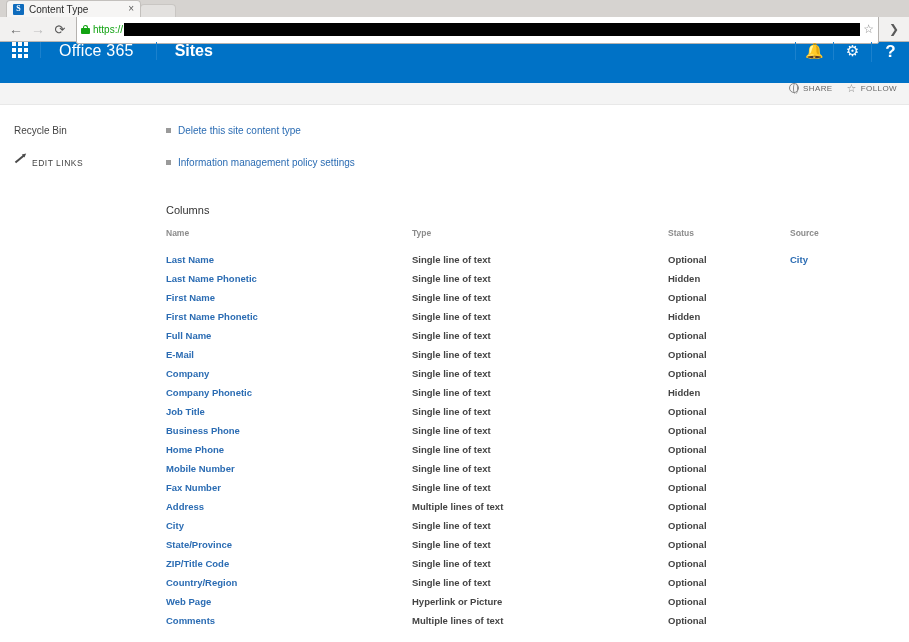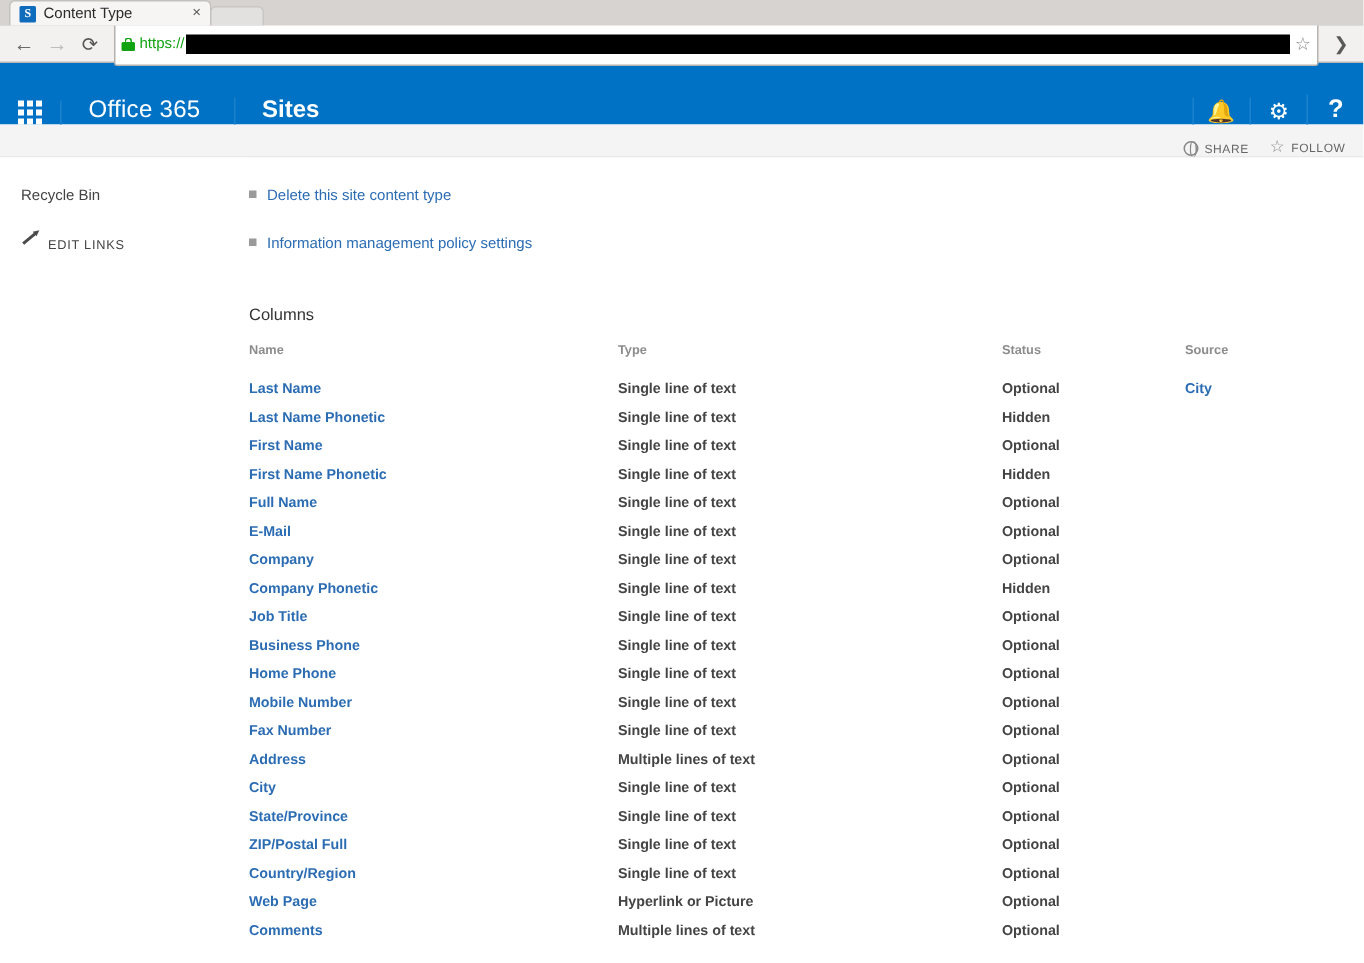--- a/index.html
+++ b/index.html
@@ -127,21 +127,21 @@
     width: 18px; height: 20px;
     display: flex; align-items: center; justify-content: center;
     font-size: 12px; color: #5a5a5a; cursor: pointer;
   }
 
   
   .suitebar {
     height: 41px;
     background: #0072c6;
     display: flex;
-    align-items: flex-end;
+    align-items: flex-start;
     color: #ffffff;
   }
   .waffle {
     width: 41px;
     display: flex; align-items: center; justify-content: center;
     border-right: 1px solid #1b81cd;
     cursor: pointer;
   }
   .waffle-grid {
     display: grid;
@@ -176,21 +176,21 @@
     cursor: pointer;
   }
   .suite-icon.help { font-weight: bold; font-size: 17px; }
 
   
   .actionbar {
     height: 22px;
     background: #f4f4f4;
     border-bottom: 1px solid #e8e8e8;
     display: flex;
-    align-items: flex-end;
+    align-items: flex-start;
     justify-content: flex-end;
     padding-right: 12px;
     gap: 14px;
   }
   .action-item {
     display: flex; align-items: center; gap: 4px;
     font-size: 8px; color: #666666;
     letter-spacing: .4px;
     cursor: pointer;
   }
@@ -496,21 +496,21 @@
             <div class="c-status cell-text">Optional</div>
             <div class="c-source"></div>
           </div>
           <div class="cols-row">
             <div class="c-name"><span class="cell-link">State/Province</span></div>
             <div class="c-type cell-text">Single line of text</div>
             <div class="c-status cell-text">Optional</div>
             <div class="c-source"></div>
           </div>
           <div class="cols-row">
-            <div class="c-name"><span class="cell-link">ZIP/Postal Full</span></div>
+            <div class="c-name"><span class="cell-link">ZIP/Title Code</span></div>
             <div class="c-type cell-text">Single line of text</div>
             <div class="c-status cell-text">Optional</div>
             <div class="c-source"></div>
           </div>
           <div class="cols-row">
             <div class="c-name"><span class="cell-link">Country/Region</span></div>
             <div class="c-type cell-text">Single line of text</div>
             <div class="c-status cell-text">Optional</div>
             <div class="c-source"></div>
           </div>

